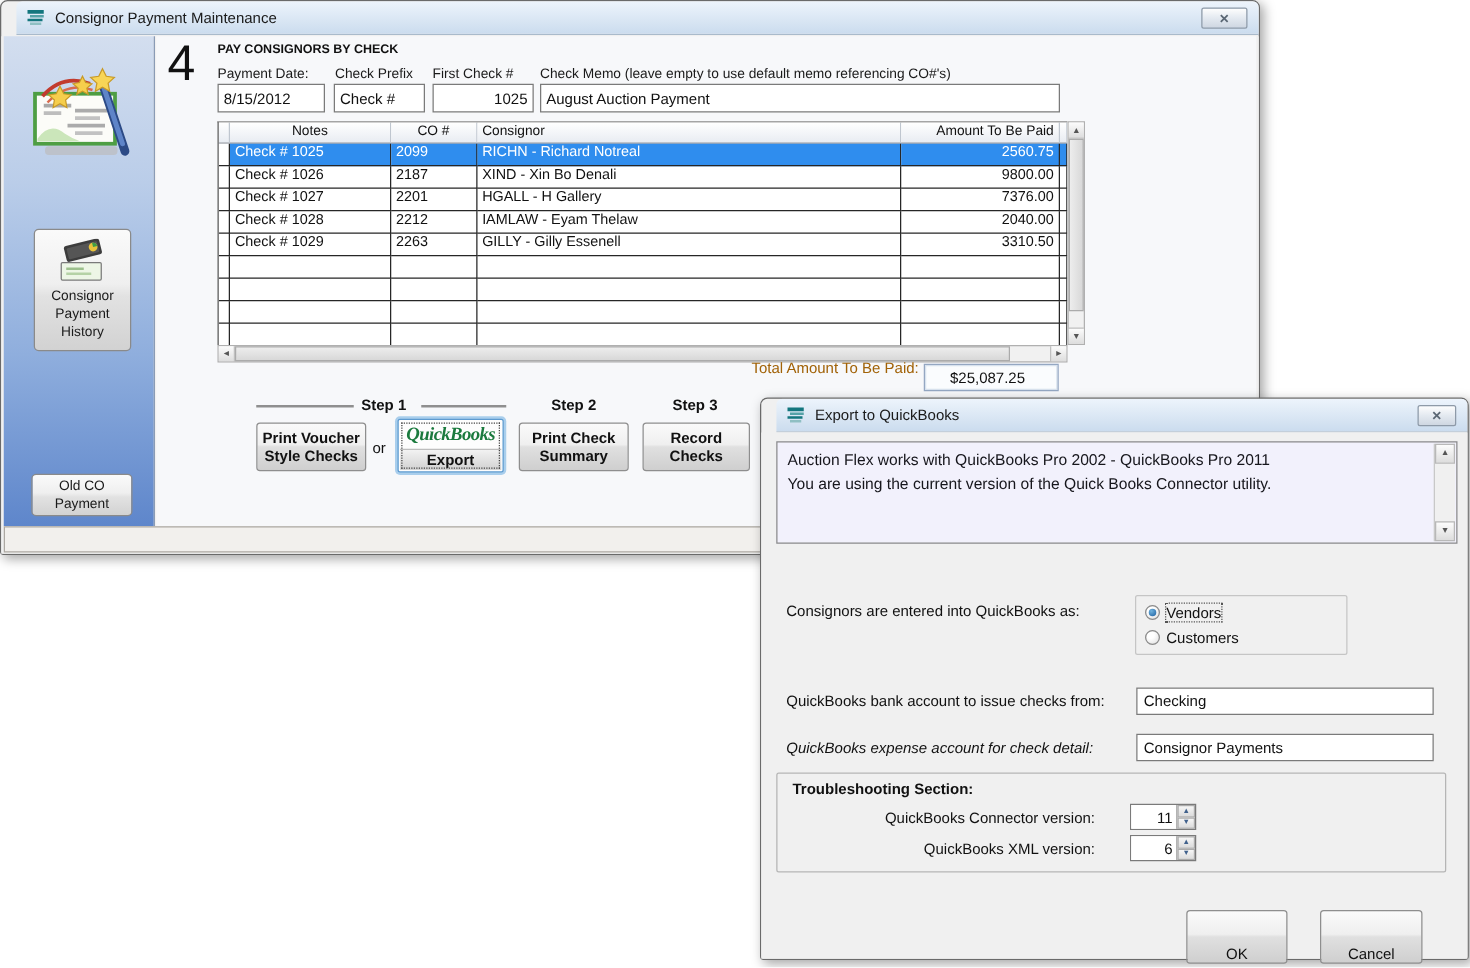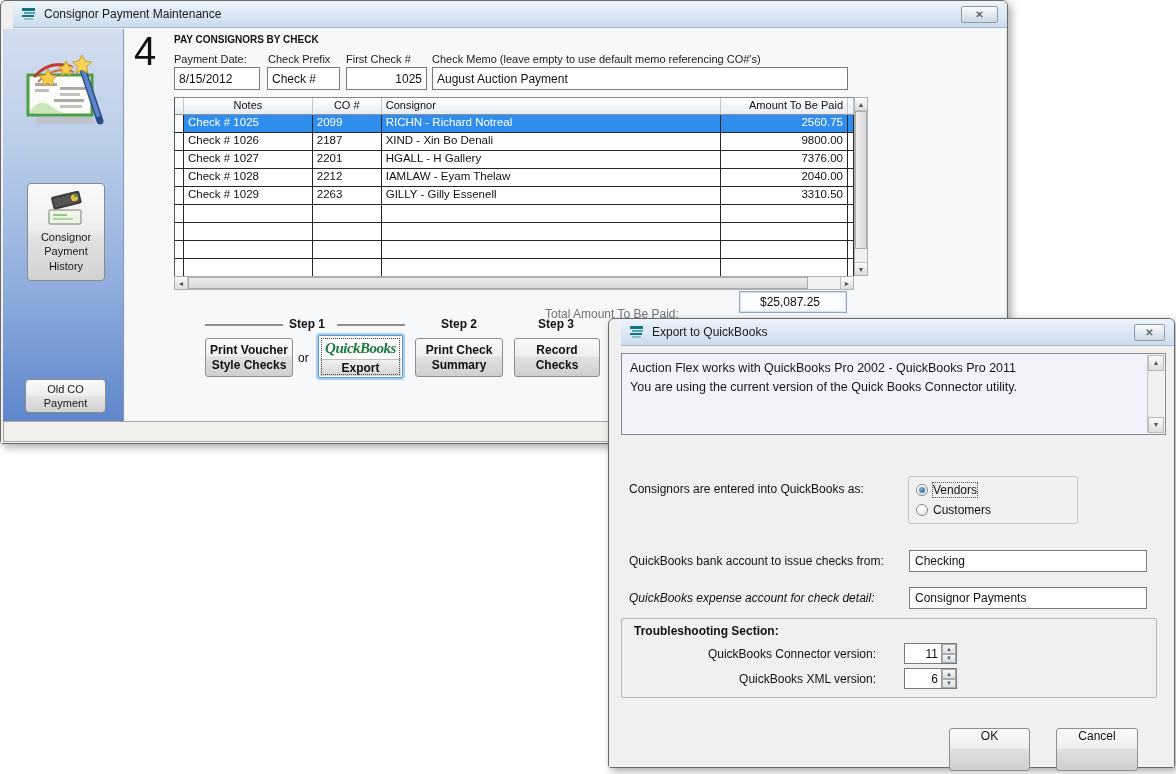--- a/index.html
+++ b/index.html
@@ -71,22 +71,22 @@
              border:1px solid #B0B0B0; display:flex; }
   .sbarrow { background:linear-gradient(#FCFCFC,#DDDDDD); color:#555; font-size:7px;
              display:flex; align-items:center; justify-content:center; }
   .vscroll .sbarrow { height:13px; border-bottom:1px solid #C0C0C0; }
   .vscroll .sbarrow:last-child { border-top:1px solid #C0C0C0; border-bottom:none; margin-top:auto; }
   .hscroll .sbarrow { width:13px; border-right:1px solid #C0C0C0; }
   .hscroll .sbarrow:last-child { border-left:1px solid #C0C0C0; border-right:none; margin-left:auto; }
   .vthumb { flex:0 0 138px; background:linear-gradient(90deg,#EDEDED,#D8D8D8); border:1px solid #ABABAB; margin:0; }
   .hthumb { flex:0 0 620px; background:linear-gradient(#EDEDED,#D8D8D8); border:1px solid #ABABAB; }
 
-  .total-label { position:absolute; left:420px; top:278px; width:190px; 
-                 font-size:12px; color:#737373; }
+  .total-label { position:absolute; left:420px; top:258px; width:190px; text-align:right;
+                 font-size:12px; color:#a16207; }
   .total-box { position:absolute; left:614px; top:262px; width:108px; height:22px;
                border:1px solid #94A7C2; background:#FAFCFE; box-shadow:inset 0 0 0 1px #D8E2EE;
                font-size:12px; color:#111; text-align:center; padding:3px 6px 0 0; }
 
   
   .steplab { position:absolute; top:288px; font-size:12px; font-weight:bold; color:#111; }
   .stepline { position:absolute; top:295px; height:0; border-top:2px solid #8F8F8F; }
   .act-btn { position:absolute; top:309px; height:39px; border:1px solid #8E8E8E; border-radius:3px;
              background:linear-gradient(#FAFAFA,#EFEFEF 45%,#E0E0E0 50%,#CFCFCF);
              font-size:12px; font-weight:bold; color:#111; text-align:center; line-height:1.25;
@@ -130,21 +130,21 @@
   .gb-title { position:absolute; left:12px; top:5px; font-size:12px; font-weight:bold; color:#111; }
   .gb-label { position:absolute; width:250px; text-align:right; font-size:12px; color:#111; }
   .spinner { position:absolute; width:53px; height:21px; border:1px solid #7A7A7A; background:#fff; display:flex; }
   .spin-val { flex:1; border:none; outline:none; text-align:right; font-size:12px; padding-right:3px;
               font-family:"Liberation Sans",sans-serif; color:#111; width:30px; }
   .spin-arrows { width:15px; display:flex; flex-direction:column; border-left:1px solid #9A9A9A; }
   .spin-arrows span { flex:1; background:linear-gradient(#F6F6F6,#DCDCDC); border:1px solid #ABABAB;
               font-size:6px; color:#40618C; display:flex; align-items:center; justify-content:center; }
   .dlg-btn { position:absolute; top:382px; height:43px; border:1px solid #8E8E8E; border-radius:3px;
              background:linear-gradient(#FAFAFA,#EFEFEF 45%,#E0E0E0 50%,#CFCFCF);
-             font-size:12px; color:#111; display:flex; align-items:flex-start; justify-content:center; cursor:default; }
+             font-size:12px; color:#111; display:flex; align-items:flex-end; justify-content:center; cursor:default; }
 </style>
 </head>
 <body>
 
 <div class="screen">
 
   <div class="win" id="mainwin">
     <div class="titlebar">
       <svg class="appicon" viewBox="0 0 16 16">
         <rect x="1" y="2" width="13" height="3" fill="#13767E"></rect>

